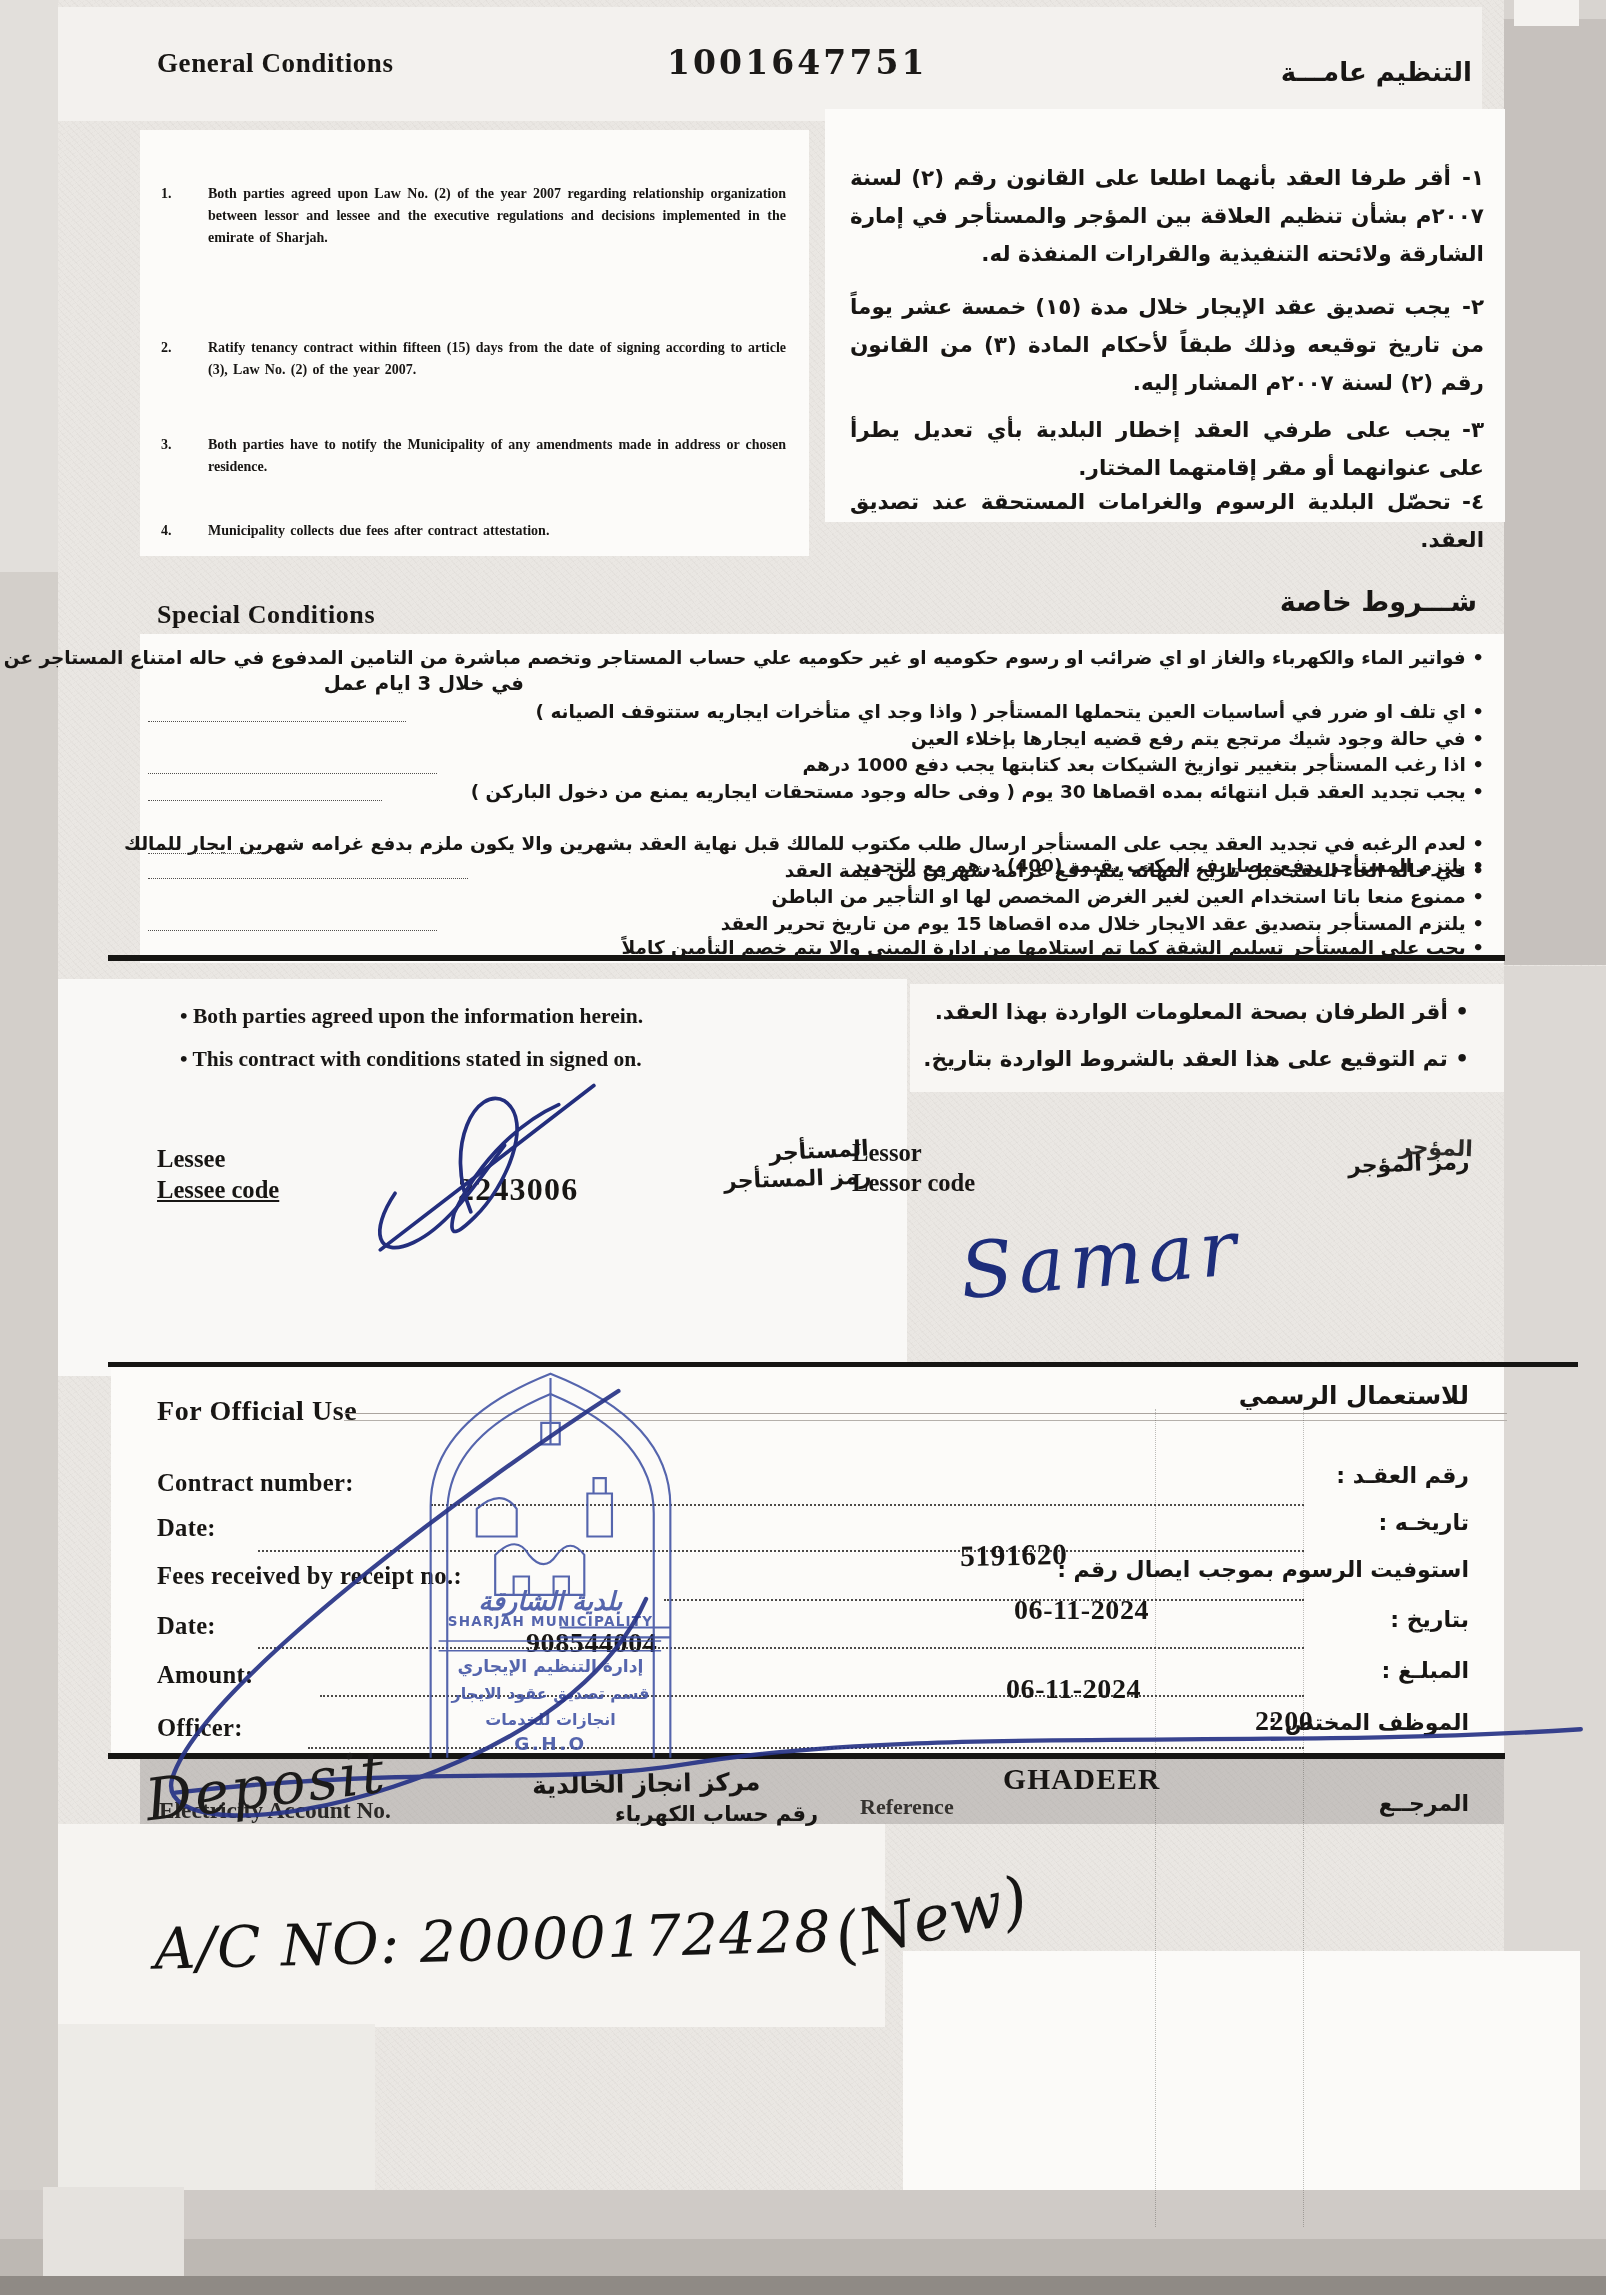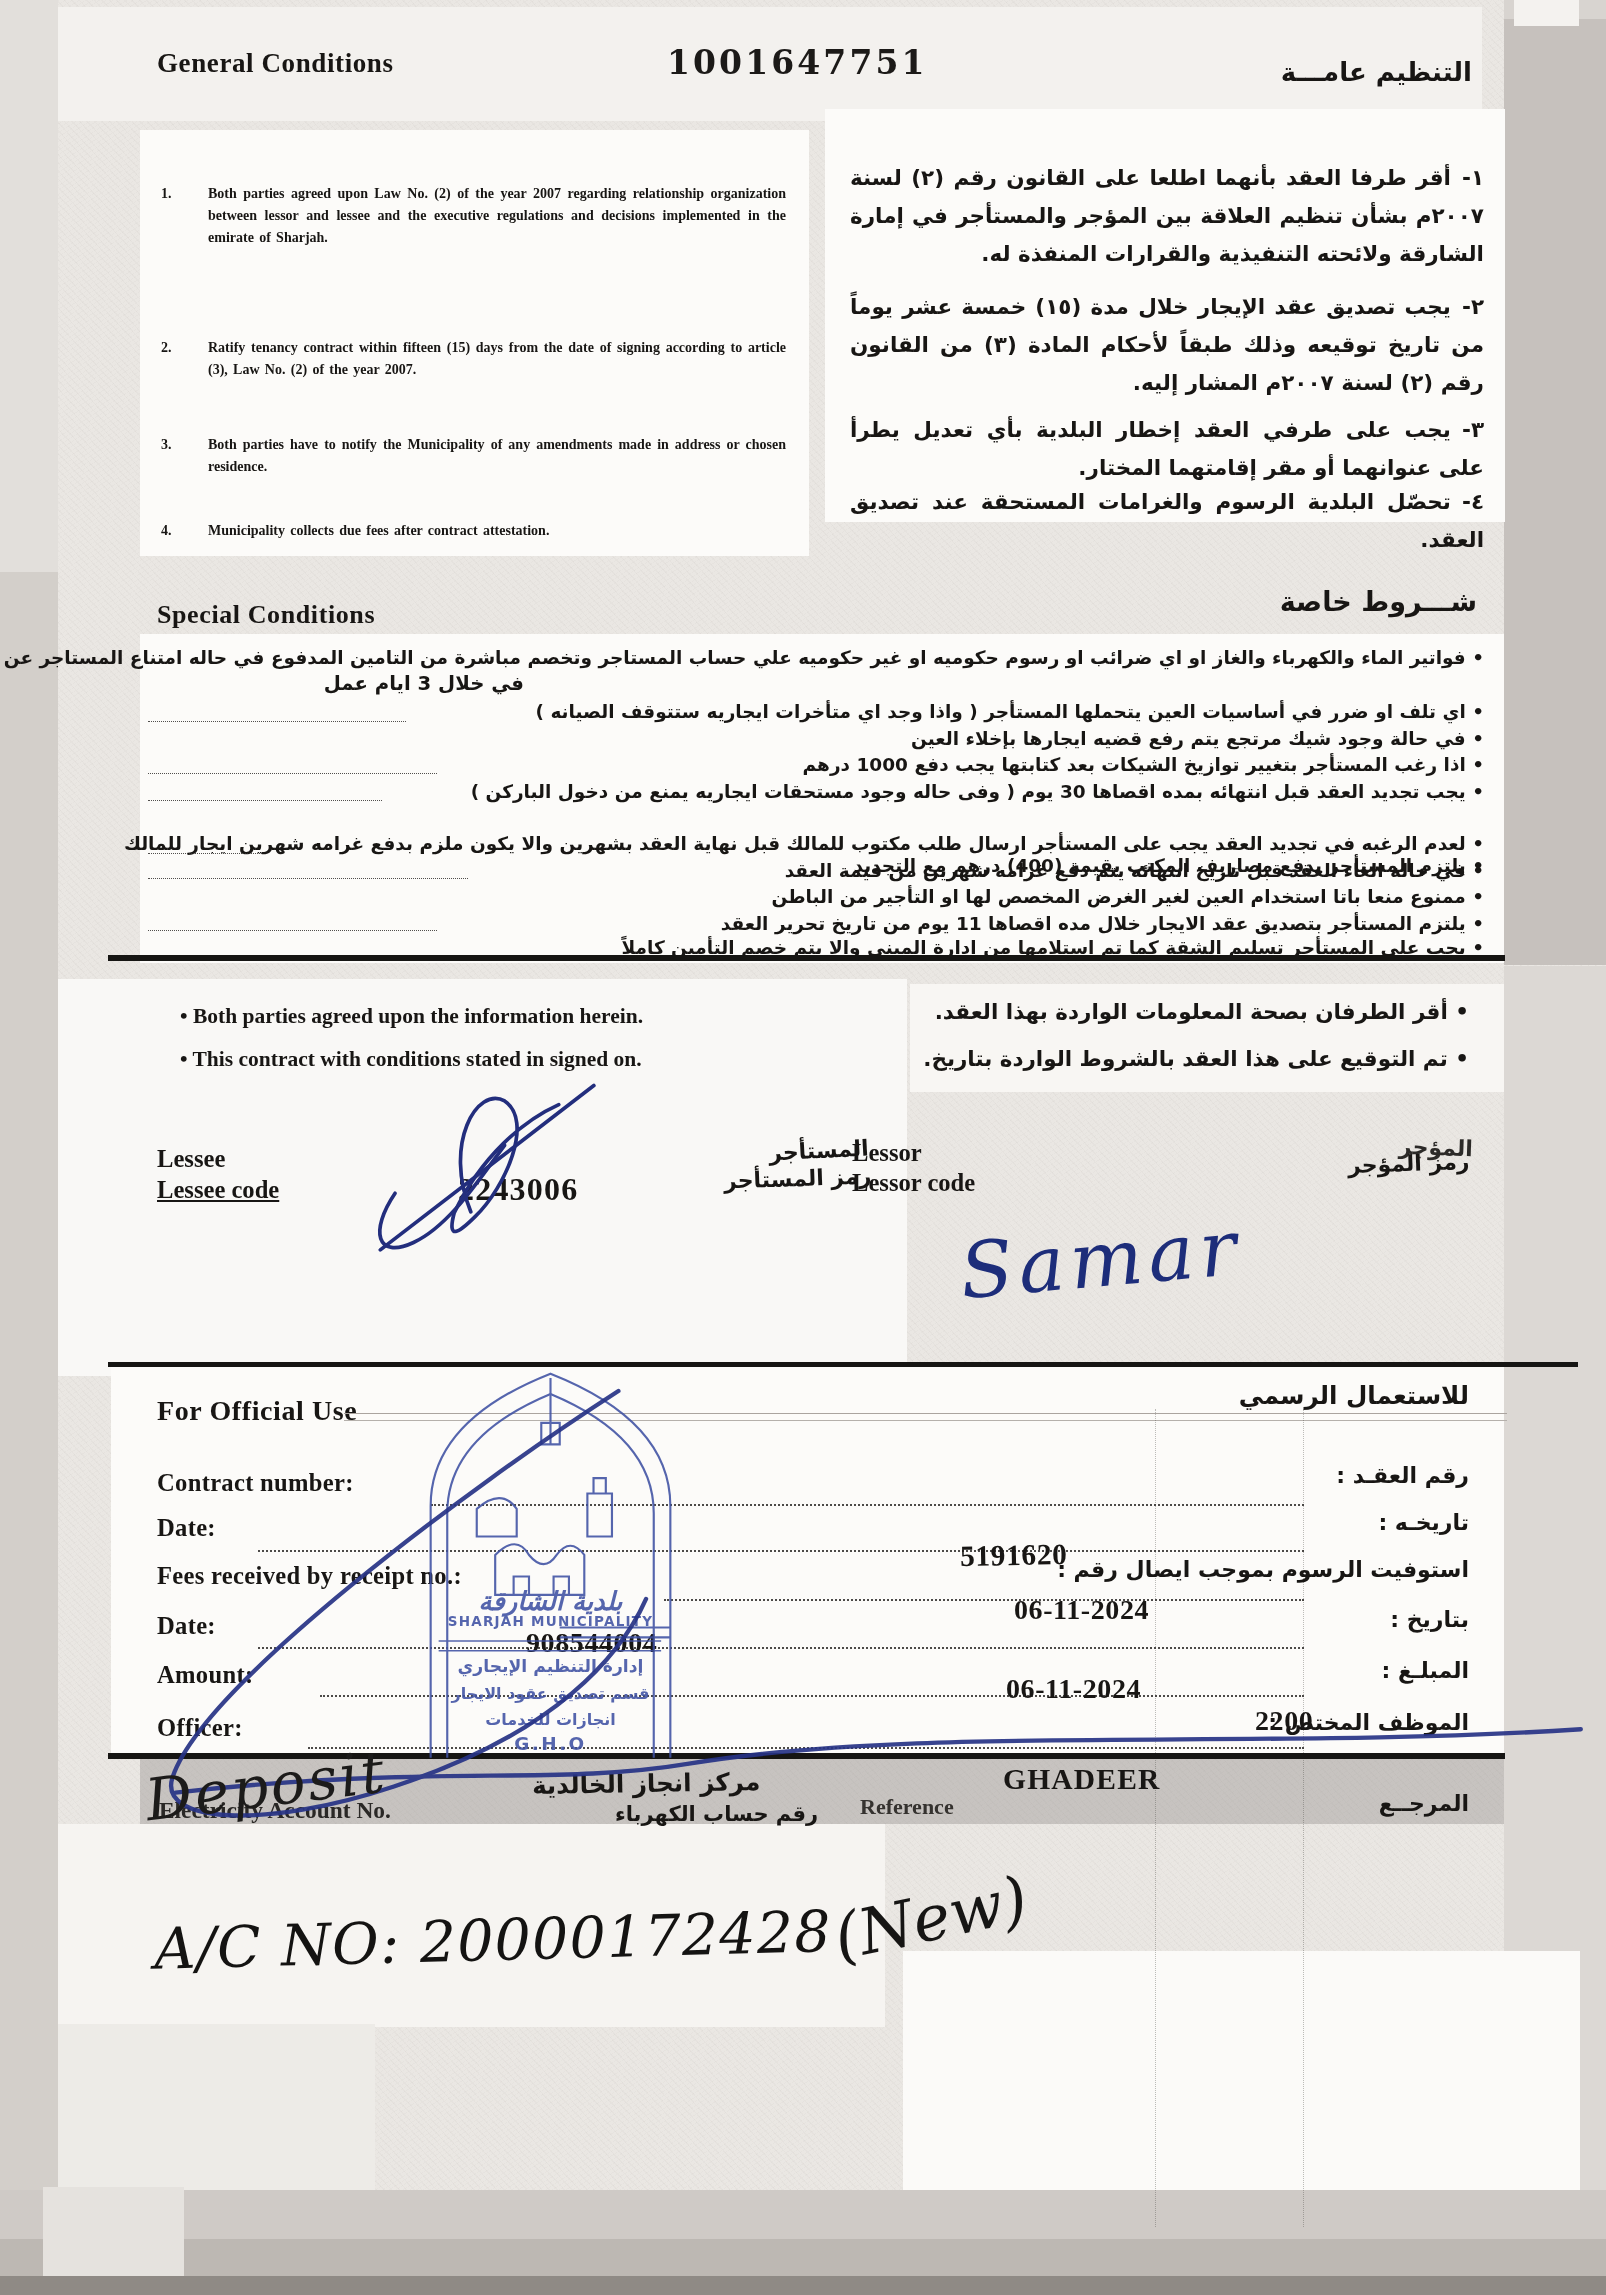--- a/index.html
+++ b/index.html
@@ -106,21 +106,21 @@
   <div class="abs ar sc-row bullet" style="right:123px;top:647px;">فواتير الماء والكهرباء والغاز او اي ضرائب او رسوم حكوميه او غير حكوميه علي حساب المستاجر وتخصم مباشرة من التامين المدفوع في حاله امتناع المستاجر عن السداد..</div>
   <div class="abs ar sc-row" style="right:1083px;top:673px;font-size:19.7px;">في خلال 3 ايام عمل</div>
   <div class="abs ar sc-row bullet" style="right:123px;top:701px;">اي تلف او ضرر في أساسيات العين يتحملها المستأجر ( واذا وجد اي متأخرات ايجاريه ستتوقف الصيانه )</div>
   <div class="abs ar sc-row bullet" style="right:123px;top:728px;">في حالة وجود شيك مرتجع يتم رفع قضيه ايجارها بإخلاء العين</div>
   <div class="abs ar sc-row bullet" style="right:123px;top:754px;">اذا رغب المستأجر بتغيير توازيخ الشيكات بعد كتابتها يجب دفع 1000 درهم</div>
   <div class="abs ar sc-row bullet" style="right:123px;top:781px;">يجب تجديد العقد قبل انتهائه بمده اقصاها 30 يوم ( وفى حاله وجود مستحقات ايجاريه يمنع من دخول الباركن )</div>
   <div class="abs ar sc-row bullet" style="right:123px;top:855px;">يلتزم المستأجر بدفع مصاريف المكتب بقيمة (400) درهم مع التجديد</div>
   <div class="abs ar sc-row bullet" style="right:123px;top:860px;">في حالة الغاء العقد قبل تاريخ انتهائه يتم دفع غرامه شهرين من قيمة العقد</div>
   <div class="abs ar sc-row bullet" style="right:123px;top:833px;">لعدم الرغبه في تجديد العقد يجب على المستأجر ارسال طلب مكتوب للمالك قبل نهاية العقد بشهرين والا يكون ملزم بدفع غرامه شهرين ايجار للمالك</div>
   <div class="abs ar sc-row bullet" style="right:123px;top:886px;">ممنوع منعا باتا استخدام العين لغير الغرض المخصص لها او التأجير من الباطن</div>
-  <div class="abs ar sc-row bullet" style="right:123px;top:913px;">يلتزم المستأجر بتصديق عقد الايجار خلال مده اقصاها 11 يوم من تاريخ تحرير العقد</div>
+  <div class="abs ar sc-row bullet" style="right:123px;top:913px;">يلتزم المستأجر بتصديق عقد الايجار خلال مده اقصاها 15 يوم من تاريخ تحرير العقد</div>
   <div class="abs ar sc-row bullet" style="right:123px;top:937px;">يجب على المستأجر تسليم الشقة كما تم استلامها من ادارة المبني والا يتم خصم التأمين كاملاً</div>
 
   <div class="abs dotted fine" style="left:148px;top:721px;width:258px;"></div>
   <div class="abs dotted fine" style="left:148px;top:773px;width:289px;"></div>
   <div class="abs dotted fine" style="left:148px;top:800px;width:234px;"></div>
   <div class="abs dotted fine" style="left:148px;top:853px;width:114px;"></div>
   <div class="abs dotted fine" style="left:148px;top:878px;width:320px;"></div>
   <div class="abs dotted fine" style="left:148px;top:930px;width:289px;"></div>
 
   <div class="abs thick" style="left:108px;top:955px;width:1397px;height:5.5px;"></div>

